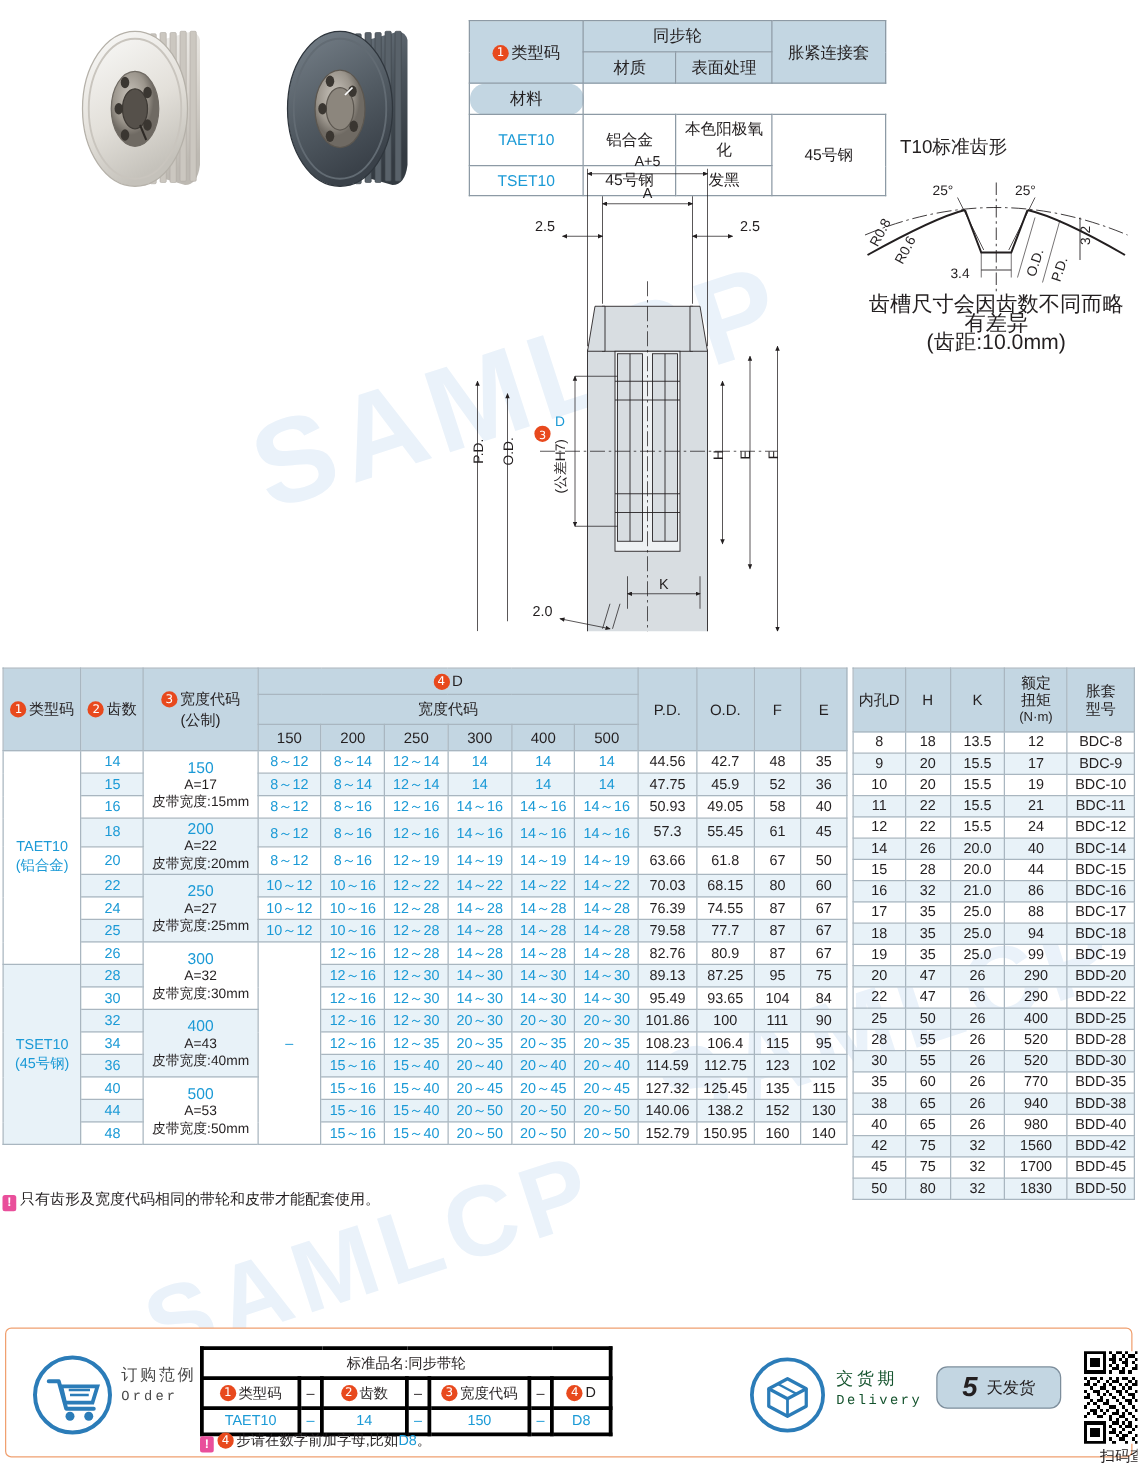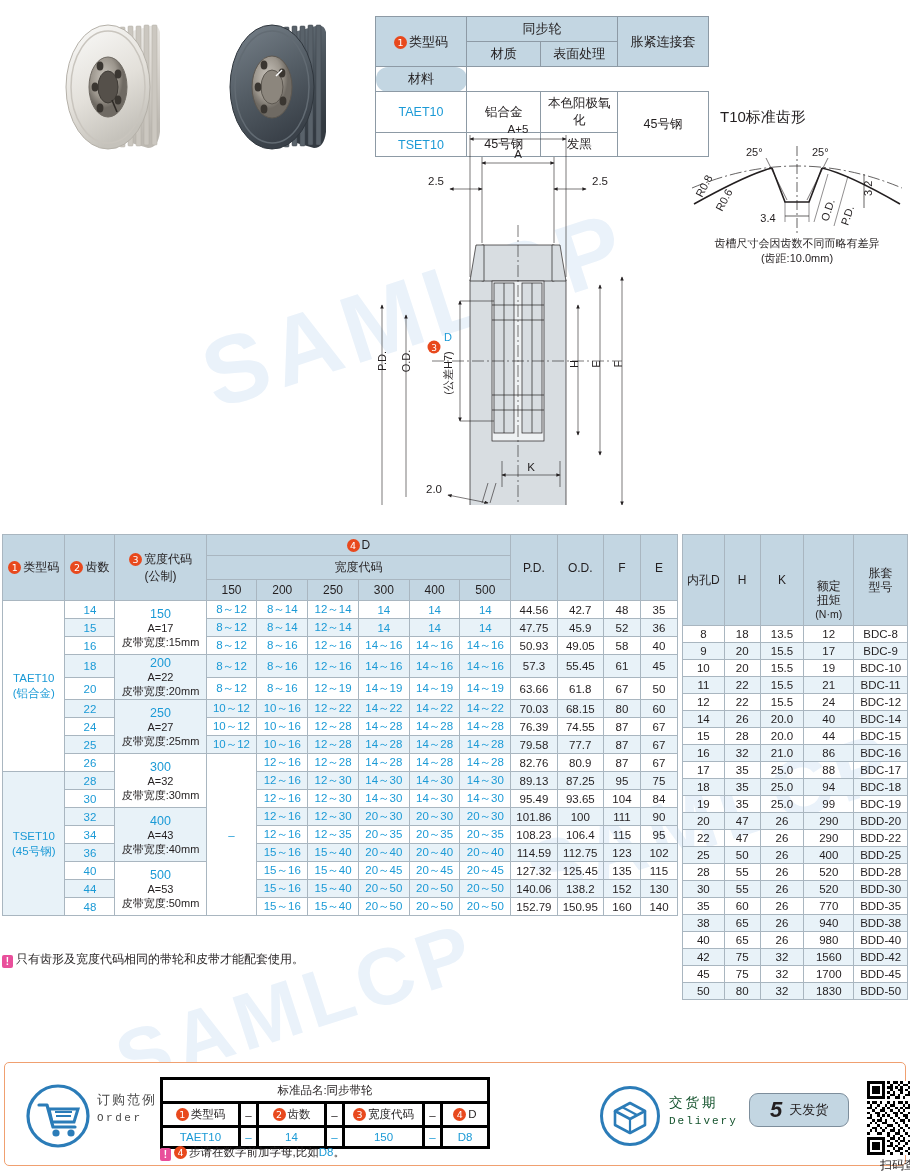--- a/index.html
+++ b/index.html
@@ -36,21 +36,21 @@
   .num-badge {
     display:inline-block; width:13px; height:13px; line-height:13px; border-radius:50%;
     background:#e8491d; color:#fff; font-size:9.5px; text-align:center; margin-right:2px;
     vertical-align:middle; font-family:"DejaVu Sans",sans-serif;
   }
 
   
   .tooth { position:absolute; left:688px; top:108px; width:218px; height:170px; }
   .tooth-title { position:absolute; left:32px; top:0px; font-size:15px; }
   .tooth-note { position:absolute; left:0px; top:128px; width:218px; text-align:center;
-                font-size:11px; line-height:15px; }
+                font-size:17px; line-height:15px; }
 
   
   .drawing { position:absolute; left:372px; top:105px; width:300px; height:400px; }
 
   
   #maintbl { position:absolute; left:2px; top:534px; z-index:2; border-collapse:collapse;
              font-size:11.5px; width:676px; }
   #maintbl th, #maintbl td { border:1px solid #a9b6c0; text-align:center; font-weight:normal;
                              padding:1px 1px; }
   #maintbl thead th { background:#c3d6e2; font-size:12px; padding:3px 2px; }
@@ -650,21 +650,21 @@
     </tbody>
 </table>
 
 <table id="boretbl">
   <thead>
     <tr>
       <th style="width:42px;">内孔D</th>
       <th style="width:36px;">H</th>
       <th style="width:44px;">K</th>
       <th style="width:50px;">
-        <div style="white-space:pre-line;margin-top:40px;">额定
+        <div style="white-space:pre-line;">额定
 扭矩</div>
         <div style="font-size:10.5px;">(N·m)</div>
       </th>
       <th style="width:54px;white-space:pre-line;text-align:center;">胀套
 型号</th>
     </tr>
   </thead>
   <tbody id="borebody">
       <tr>
         <td>8</td>

